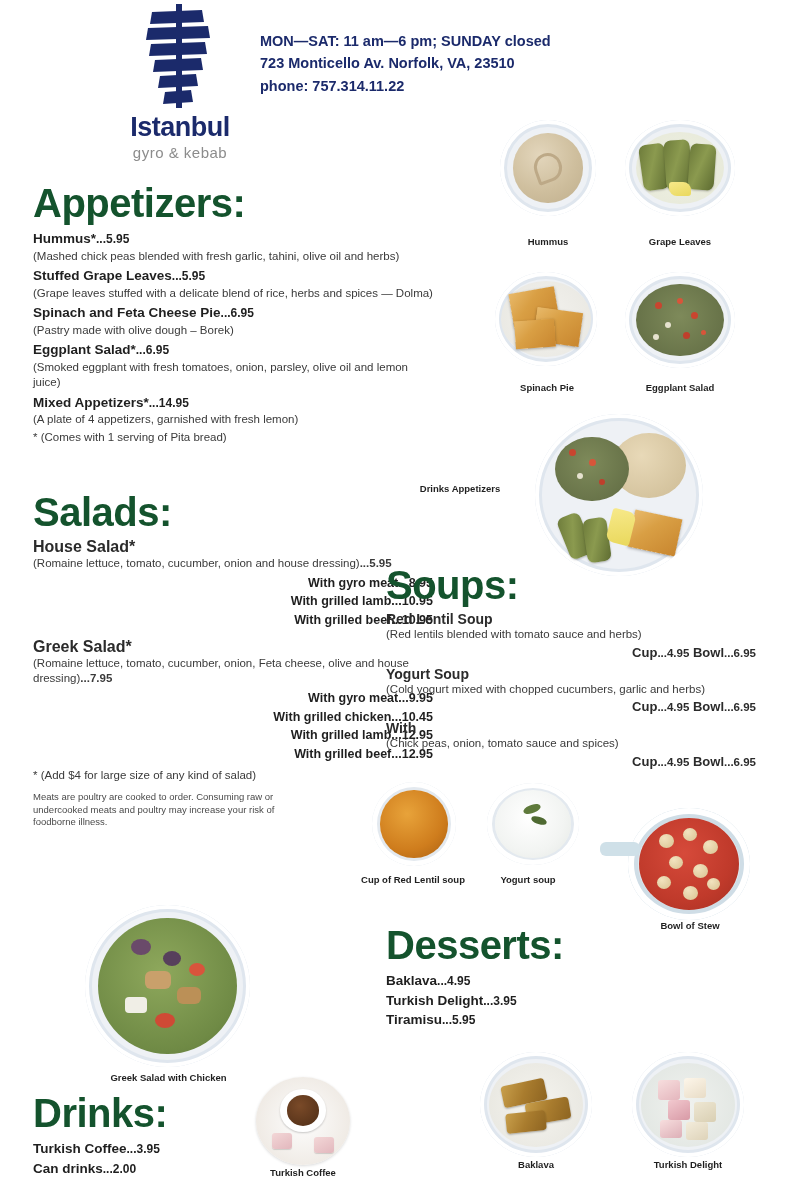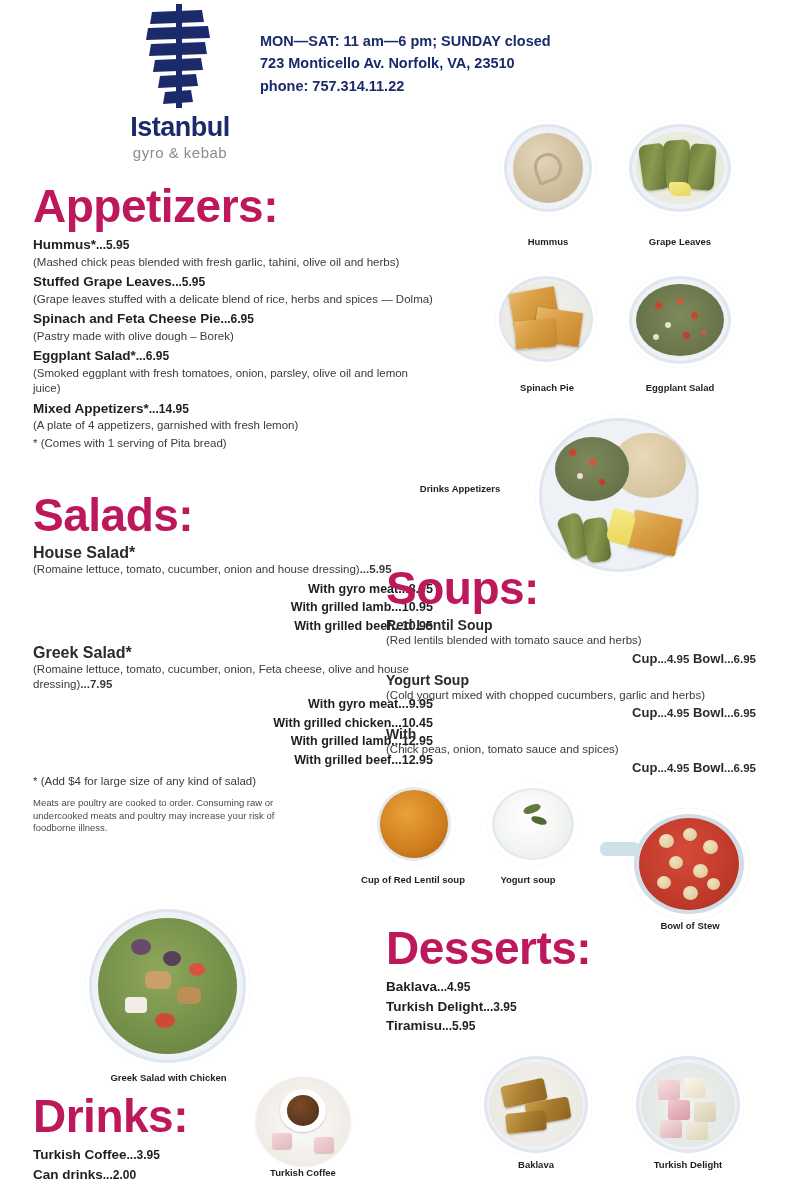--- a/index.html
+++ b/index.html
@@ -47,23 +47,23 @@
     position: absolute;
     left: 260px; top: 30px;
     font-size: 14.5px;
     font-weight: bold;
     color: #1b2a6b;
     line-height: 1.55;
   }
 
   
   .sec-head {
-    font-size: 46px;
-    font-weight: bold;
-    color: #be185d;
+    font-size: 40px;
+    font-weight: bold;
+    color: #14532d;
     letter-spacing: -0.5px;
     line-height: 1;
     margin: 0 0 6px 0;
   }
 
   
   .col-left {
     position: absolute;
     left: 33px;
     width: 400px;

